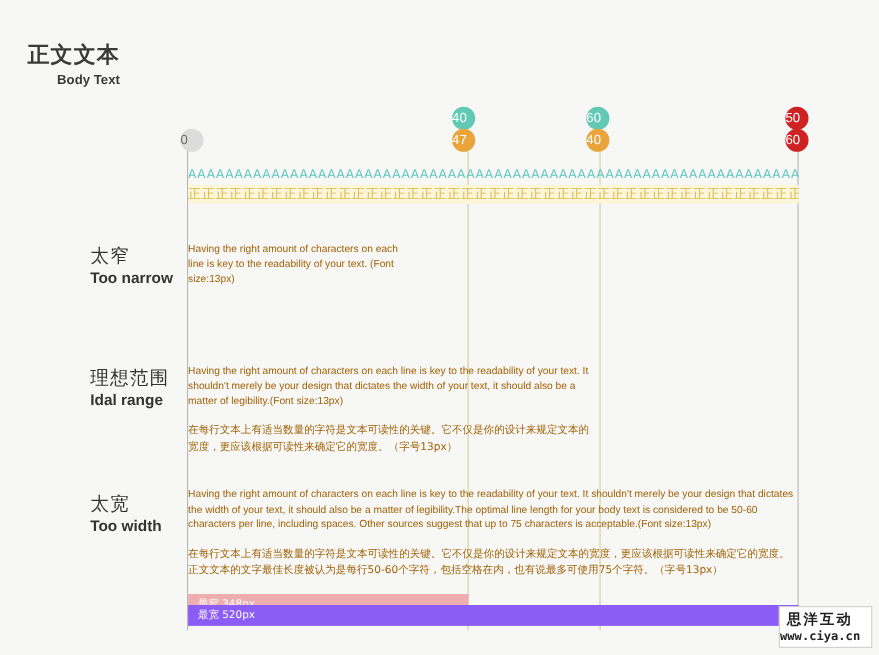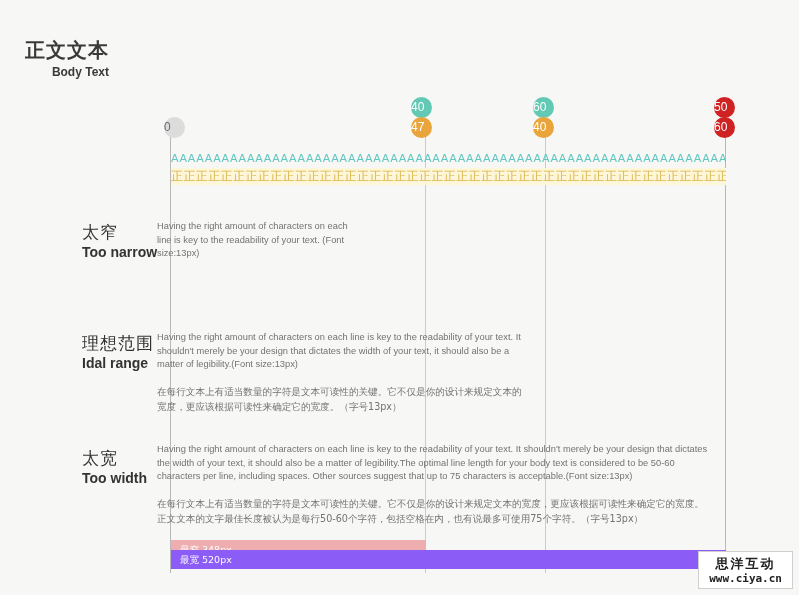--- a/index.html
+++ b/index.html
@@ -75,21 +75,21 @@
   }
   .ruler-zh {
     top: 168px; height: 17px;
     background: #fdf6d8;
     font-size: 12px; line-height: 17px;
     color: #d9b64a;
     letter-spacing: 0.4px;
   }
 
   
-  .text-block { position: absolute; left: 157px; color: #737373; }
+  .text-block { position: absolute; left: 171px; color: #a16207; }
   .text-block p {
     margin: 0;
     font-size: 9.3px;
     line-height: 13.5px;
     font-family: "Liberation Sans", sans-serif;
   }
   .text-block p.zh {
     font-size: 9.6px;
     line-height: 15px;
     margin-top: 12px;
@@ -114,21 +114,21 @@
   }
   .bar-narrow { top: 527px; width: 255px; }
   .bar-wide   { top: 550px; width: 555px; }
 
   
   .watermark {
     position: absolute;
     right: 6px; bottom: 6px;
     background: #ffffff;
     border: 1px solid #cfcfcf;
-    padding: 4px 10px 3px 10px;
+    padding: 4px 10px 3px 0;
     text-align: center;
   }
   .watermark .wm-cn {
     font-size: 13px; font-weight: bold; color: #222;
     letter-spacing: 2px; line-height: 16px;
     font-family: "DejaVu Sans", sans-serif;
   }
   .watermark .wm-url {
     font-size: 11px; font-weight: bold; color: #222;
     line-height: 13px;

